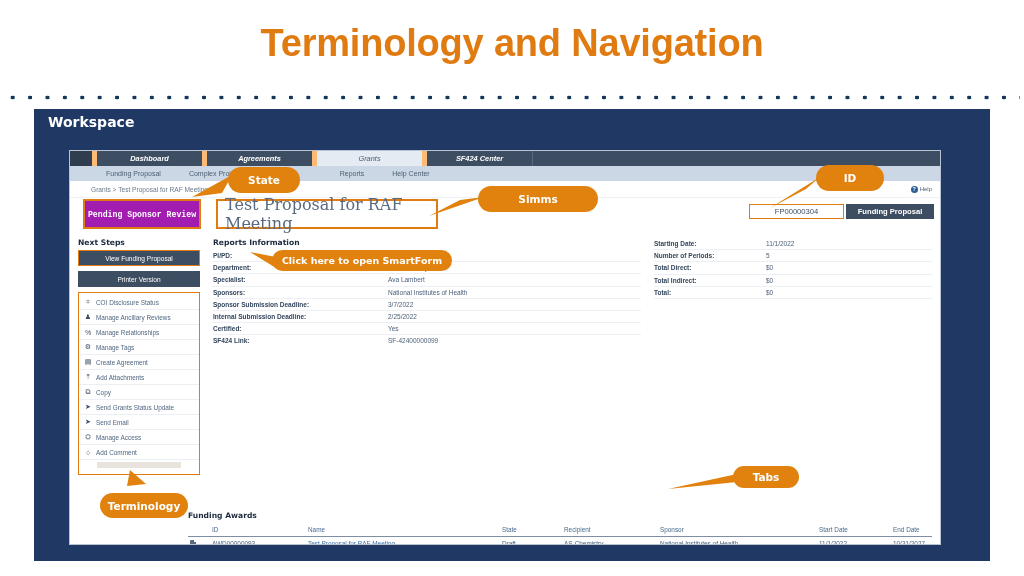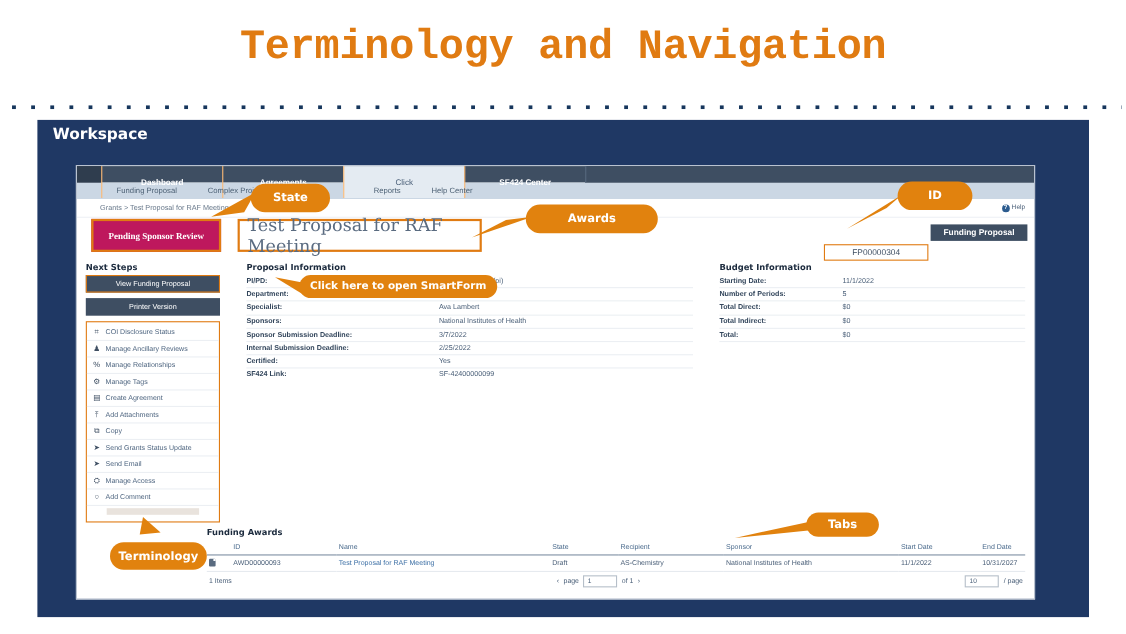--- a/index.html
+++ b/index.html
@@ -4,21 +4,21 @@
 <style>
   html,body{margin:0;padding:0;}
   body{
     width:1024px;height:576px;background:#ffffff;overflow:hidden;
     font-family:"Liberation Sans",sans-serif;position:relative;
   }
   
   .slide-title{
     position:absolute;left:0;top:22px;width:1024px;text-align:center;
     font-size:38px;font-weight:bold;color:#E07B12;letter-spacing:-0.2px;
-    font-family:Liberation Mono, monospace;
+    font-family:Liberation Sans, sans-serif;
   }
   .dotted-rule{
     position:absolute;left:4px;top:95px;width:1016px;height:5px;
     background-image:radial-gradient(circle, #16365C 1.9px, rgba(0,0,0,0) 2.1px);
     background-size:17.4px 5px;background-repeat:repeat-x;
   }
   
   .panel{
     position:absolute;left:34px;top:109px;width:956px;height:452px;
     background:#1F3864;
@@ -31,22 +31,22 @@
   .app{
     position:absolute;left:69px;top:150px;width:872px;height:395px;
     background:#ffffff;overflow:hidden;border:1px solid #b9c2d0;
     box-sizing:border-box;
   }
   
   .navbar{height:15px;background:#3E4E62;display:flex;align-items:stretch;}
   .nav-spacer{width:22px;background:#2F3D4E;}
   .nav-tab{
     flex:0 0 auto;display:flex;align-items:center;justify-content:center;
-    font-size:7.4px;font-weight:bold;color:#ffffff;height:29px;
-    border-left:1px solid #fdba74;box-sizing:border-box;
+    font-size:7.4px;font-weight:bold;color:#ffffff;height:15px;
+    border-left:5px solid #fdba74;box-sizing:border-box;font-style:italic;
   }
   .nav-tab.w1{width:110px;}
   .nav-tab.active{background:#E4EBF2;color:#4A5F78;font-weight:normal;}
   .nav-fill{flex:1;background:#3E4E62;border-left:1px solid #56697e;}
   .submenu{
     height:15px;background:#CBD7E4;display:flex;align-items:center;
     padding-left:22px;gap:0px;
   }
   .submenu-item{font-size:7px;color:#4C6074;padding:0 14px;white-space:nowrap;}
   
@@ -55,44 +55,44 @@
   .crumb{font-size:6.6px;color:#6A7A8C;padding-left:13px;}
   .helpbox{display:flex;align-items:center;gap:2px;font-size:6px;color:#4A5F78;}
   .help-dot{
     width:7px;height:7px;border-radius:50%;background:#2C5C8F;color:#fff;
     font-size:5.5px;line-height:7px;text-align:center;font-weight:bold;
   }
   
   .hdr{position:relative;height:40px;}
   .state-box{
     position:absolute;left:13px;top:1px;width:118px;height:30px;
-    background:#be185d;border:2px solid #E07B12;box-sizing:border-box;
+    background:#a21caf;border:2px solid #E07B12;box-sizing:border-box;
     display:flex;align-items:center;justify-content:center;text-align:left;
     color:#ffffff;font-size:8.2px;font-weight:bold;line-height:11px;
-    font-family:Liberation Serif, serif;
+    font-family:Liberation Mono, monospace;
   }
   .title-box{
     position:absolute;left:146px;top:1px;width:222px;height:30px;
     border:2px solid #E07B12;box-sizing:border-box;background:#fff;
     display:flex;align-items:center;padding-left:7px;
     font-family:"DejaVu Serif",serif;font-size:16px;color:#5A6B80;
   }
   .id-box{
-    position:absolute;right:96px;top:24px;width:95px;height:15px;
+    position:absolute;right:96px;top:6px;width:95px;height:15px;
     border:1.6px solid #E07B12;box-sizing:border-box;background:#fff;
     display:flex;align-items:center;justify-content:center;
     font-size:7.6px;color:#3E4E62;
   }
   .type-box{
     position:absolute;right:6px;top:6px;width:88px;height:15px;
     background:#3E4E62;color:#fff;display:flex;align-items:center;
     justify-content:center;font-size:7.6px;font-weight:bold;
   }
   
-  .body{display:flex;padding:0 8px;gap:24px;position:relative;}
+  .body{display:flex;padding:0 8px;gap:13px;position:relative;}
   .leftcol{width:122px;flex:0 0 122px;}
   .sec-head{font-size:7.6px;font-weight:bold;color:#1b2a3d;margin:0 0 3px 0;
     font-family:"DejaVu Sans",sans-serif;}
   .btn-dark{
     height:16px;background:#3E4E62;color:#ffffff;font-size:6.6px;
     display:flex;align-items:center;justify-content:center;margin-bottom:5px;
   }
   .btn-dark.hl{border:1.6px solid #E07B12;box-sizing:content-box;height:14px;margin-bottom:5px;}
   .activities{
     border:1.6px solid #E07B12;box-sizing:border-box;padding:2px 0 6px 0;margin-top:2px;
@@ -149,21 +149,21 @@
 
 <div class="panel"></div>
 <div class="panel-title">Workspace</div>
 
 <div class="app">
 
   <div class="navbar">
     <div class="nav-spacer"></div>
     <div class="nav-tab w1">Dashboard</div>
     <div class="nav-tab w1">Agreements</div>
-    <div class="nav-tab w1 active">Click</div>
+    <div class="nav-tab w1 active">Grants</div>
     <div class="nav-tab w1">SF424 Center</div>
     <div class="nav-fill"></div>
   </div>
 
   <div class="submenu">
     <div class="submenu-item">Funding Proposal</div>
     <div class="submenu-item">Complex Projects</div>
     <div class="submenu-item" style="margin-left:68px">Reports</div>
     <div class="submenu-item">Help Center</div>
   </div>
@@ -233,21 +233,21 @@
         </div>
         <div class="act">
           <span class="gl">○</span>
           <span>Add Comment</span>
         </div>
         <div class="act-ghost"></div>
       </div>
     </div>
 
     <div class="midcol">
-      <div class="sec-head">Proposal Information</div>
+      <div class="sec-head">Reports Information</div>
       <div class="kv">
           <span class="k">PI/PD:</span>
           <span class="v">Rebecca Simms (pi)</span>
         </div>
       <div class="kv">
           <span class="k">Department:</span>
           <span class="v">AS-Chemistry</span>
         </div>
       <div class="kv">
           <span class="k">Specialist:</span>
@@ -269,21 +269,20 @@
           <span class="k">Certified:</span>
           <span class="v">Yes</span>
         </div>
       <div class="kv" style="border-bottom:none">
           <span class="k">SF424 Link:</span>
           <span class="v">SF-42400000099</span>
         </div>
     </div>
 
     <div class="rightcol">
-      <div class="sec-head">Budget Information</div>
       <div class="kv">
           <span class="k">Starting Date:</span>
           <span class="v">11/1/2022</span>
         </div>
       <div class="kv">
           <span class="k">Number of Periods:</span>
           <span class="v">5</span>
         </div>
       <div class="kv">
           <span class="k">Total Direct:</span>
@@ -293,21 +292,21 @@
           <span class="k">Total Indirect:</span>
           <span class="v">$0</span>
         </div>
       <div class="kv">
           <span class="k">Total:</span>
           <span class="v">$0</span>
         </div>
     </div>
   </div>
 
-  <div style="padding:4px 8px 0 118px;">
+  <div style="padding:4px 8px 0 118px;margin-top:32px;">
     <div class="sec-head">Funding Awards</div>
     <table class="tbl">
       <thead>
         <tr>
           <th style="width:18px"></th>
           <th style="width:92px">ID</th>
           <th style="width:190px">Name</th>
           <th style="width:58px">State</th>
           <th style="width:92px">Recipient</th>
           <th style="width:155px">Sponsor</th>
@@ -387,17 +386,17 @@
 <svg style="position:absolute;left:0;top:0;width:1024px;height:576px;z-index:28;pointer-events:none">
   <polygon points="232,175 222,193 192,197" fill="#E1820E"></polygon>
   <polygon points="484,197 429,216 460,200" fill="#E1820E"></polygon>
   <polygon points="820,177 770,208 806,189" fill="#E1820E"></polygon>
   <polygon points="276,257 250,252 276,268" fill="#E1820E"></polygon>
   <polygon points="130,470 127,486 146,484" fill="#E1820E"></polygon>
   <polygon points="737,482 668,489 737,474" fill="#E1820E"></polygon>
 </svg>
 
 <div class="callout" style="left:228px;top:167px;width:72px;height:26px;">State</div>
-<div class="callout" style="left:478px;top:186px;width:120px;height:26px;">Awards</div>
+<div class="callout" style="left:478px;top:186px;width:120px;height:26px;">Simms</div>
 <div class="callout" style="left:816px;top:165px;width:68px;height:26px;">ID</div>
 <div class="callout" style="left:272px;top:250px;width:180px;height:21px;font-size:9.5px;">Click here to open SmartForm</div>
 <div class="callout" style="left:100px;top:493px;width:88px;height:25px;">Terminology</div>
 <div class="callout" style="left:733px;top:466px;width:66px;height:22px;text-align:center;">Tabs</div>
 
 </body></html>

